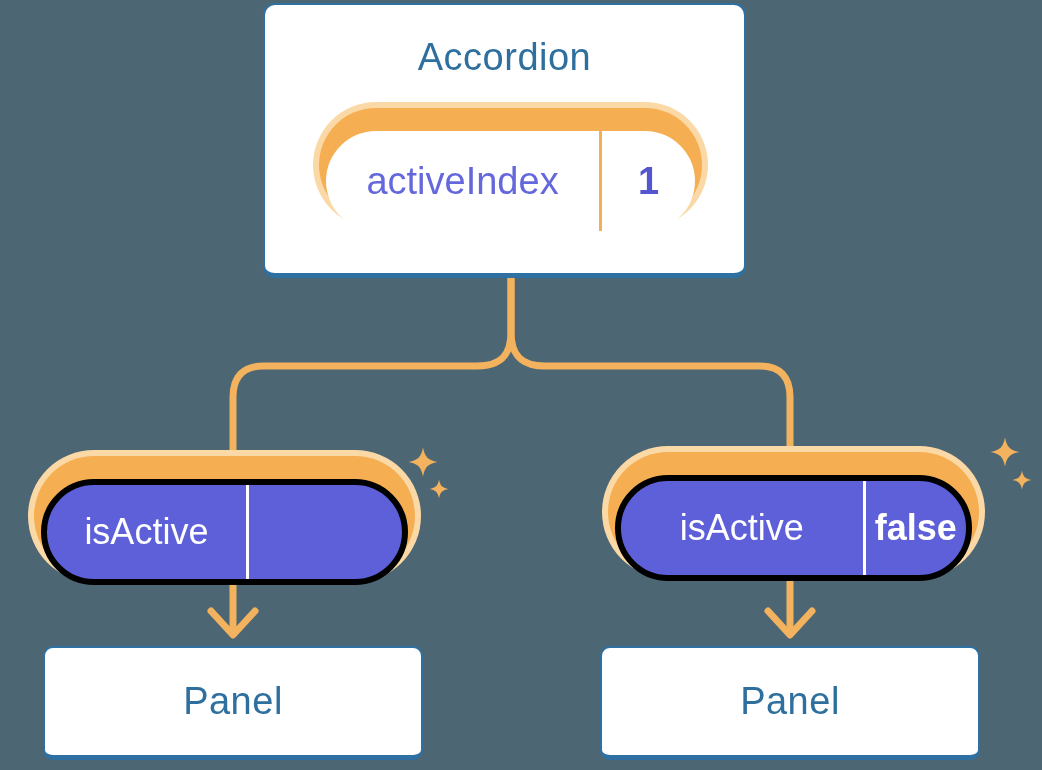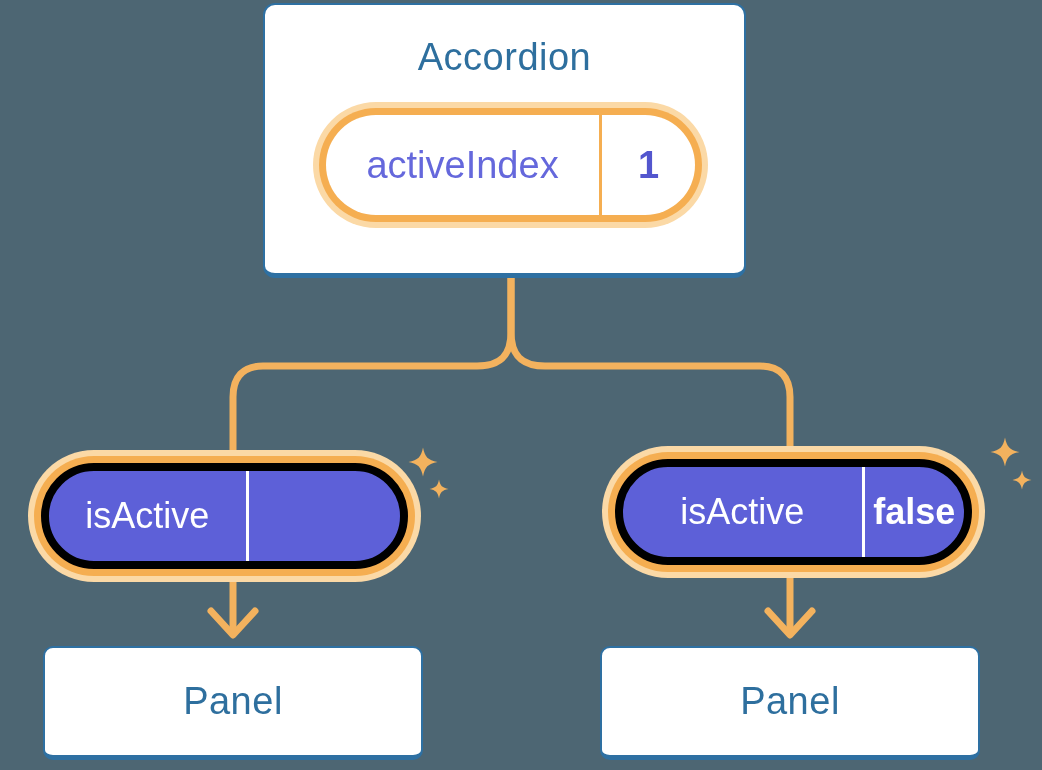--- a/index.html
+++ b/index.html
@@ -75,25 +75,26 @@
     height: 100%;
   }
   .pill-core {
     box-sizing: border-box;
     border-radius: 999px;
     width: 100%;
     height: 100%;
     display: flex;
     align-items: stretch;
     overflow: hidden;
+    margin-top: 16px;
   }
   .pill-core.white { background: #FFFFFF; }
   .pill-core.purple {
     background: #5D60D8;
-    border: 8px solid #000000;
+    border: 6px solid #000000;
   }
   .pill-cell {
     display: flex;
     align-items: center;
     justify-content: center;
     white-space: nowrap;
   }
   .pill-divider { width: 3px; flex: 0 0 3px; }
   .pill-divider.orange { background: #F5AE51; }
   .pill-divider.white  { background: #FFFFFF; }

